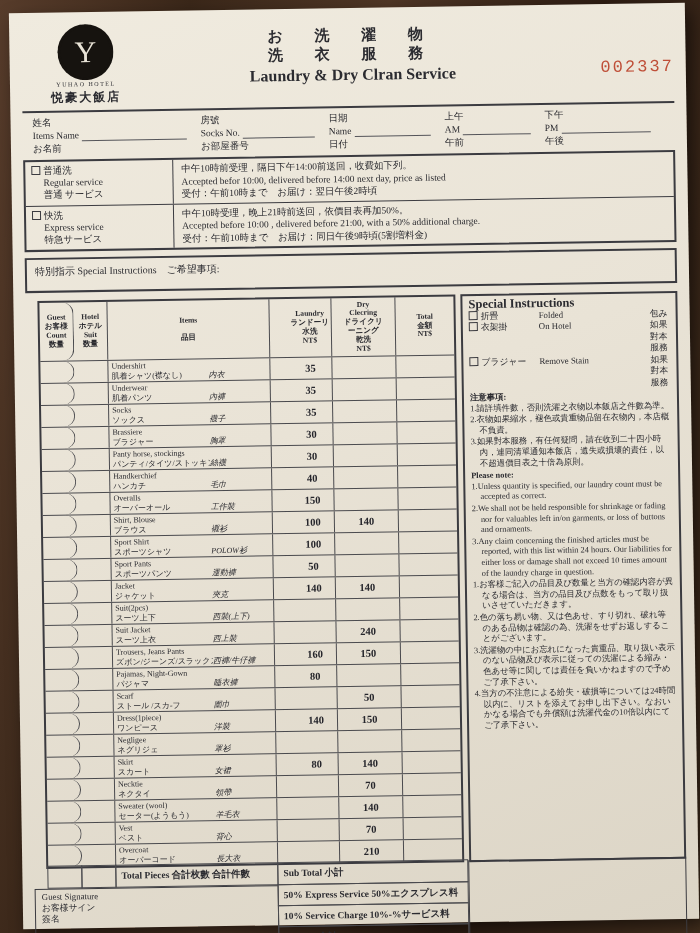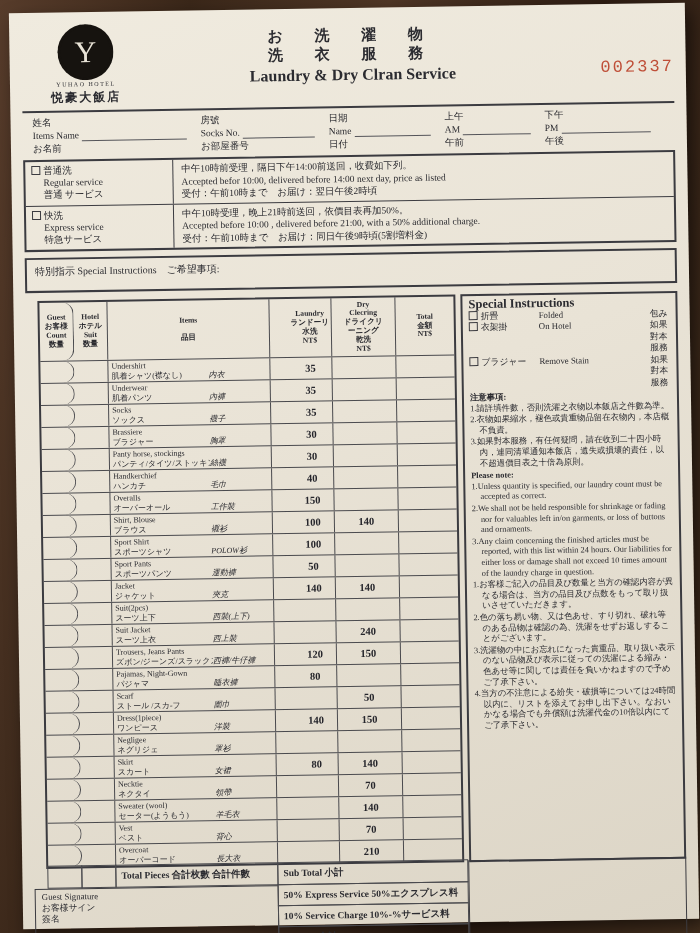--- a/index.html
+++ b/index.html
@@ -392,21 +392,21 @@
           <div class="trow irow">
             <div class="cell c-g"></div>
             <div class="cell c-h"></div>
             <div class="cell c-i">
               <div class="i-en">Trousers, Jeans Pants</div>
               <div class="i-sub">
                 <span class="i-ja">ズボン/ジーンズ/スラックス</span>
                 <span class="i-zh">西褲/牛仔褲</span>
               </div>
             </div>
-            <div class="cell c-l num">120</div>
+            <div class="cell c-l num">160</div>
             <div class="cell c-d num">150</div>
             <div class="cell c-t"></div>
           </div>
           <div class="trow irow">
             <div class="cell c-g"></div>
             <div class="cell c-h"></div>
             <div class="cell c-i">
               <div class="i-en">Pajamas, Night-Gown</div>
               <div class="i-sub">
                 <span class="i-ja">パジャマ</span>

